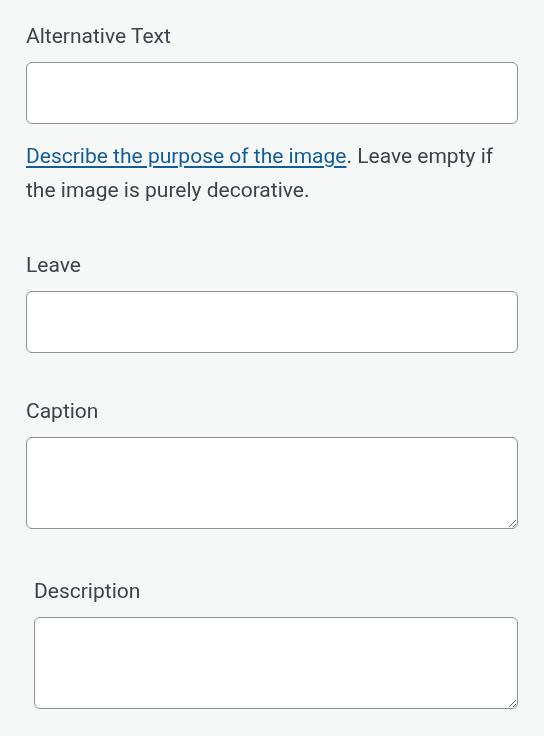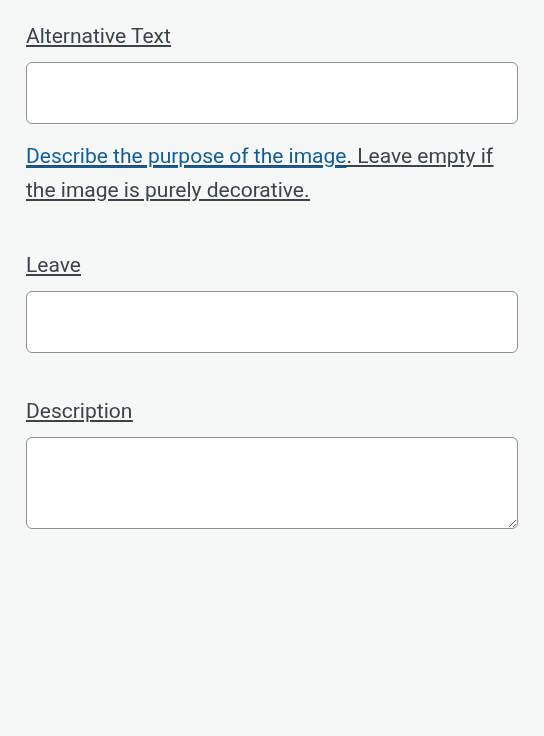--- a/index.html
+++ b/index.html
@@ -1,32 +1,33 @@
 <!DOCTYPE html>
 <html><head>
 <meta charset="utf-8">
 <style>
-  * { box-sizing: border-box; text-decoration: underline; }
+  * { box-sizing: border-box; }
   html, body {
     margin: 0;
     padding: 0;
     width: 544px;
     height: 736px;
     background: #f6f7f7;
     font-family: -apple-system, BlinkMacSystemFont, "Segoe UI", Roboto, sans-serif;
     color: #3c434a;
   }
   .panel {
     padding: 24px 26px;
   }
   .field {
     margin-bottom: 46px;
   }
   .field:last-child {
     margin-bottom: 0;
+    margin-left: 8px;
   }
   .field-label {
     display: block;
     font-size: 21px;
     font-weight: 400;
     color: #3c434a;
     margin-bottom: 14px;
   }
   .text-input,
   .text-area {
@@ -71,19 +72,23 @@
     <p class="help-text">
       <a href="#" class="help-link">Describe the purpose of the image</a><span>. Leave empty if the image is purely decorative.</span>
     </p>
   </div>
 
   <div class="field">
     <label class="field-label">Leave</label>
     <input type="text" class="text-input" value="" style="">
   </div>
 
+  <div class="field">
+    <label class="field-label">Caption</label>
+    <textarea class="text-area" style=""></textarea>
+  </div>
 
   <div class="field">
     <label class="field-label">Description</label>
     <textarea class="text-area" style=""></textarea>
   </div>
 
 </div>
 
 </body></html>

